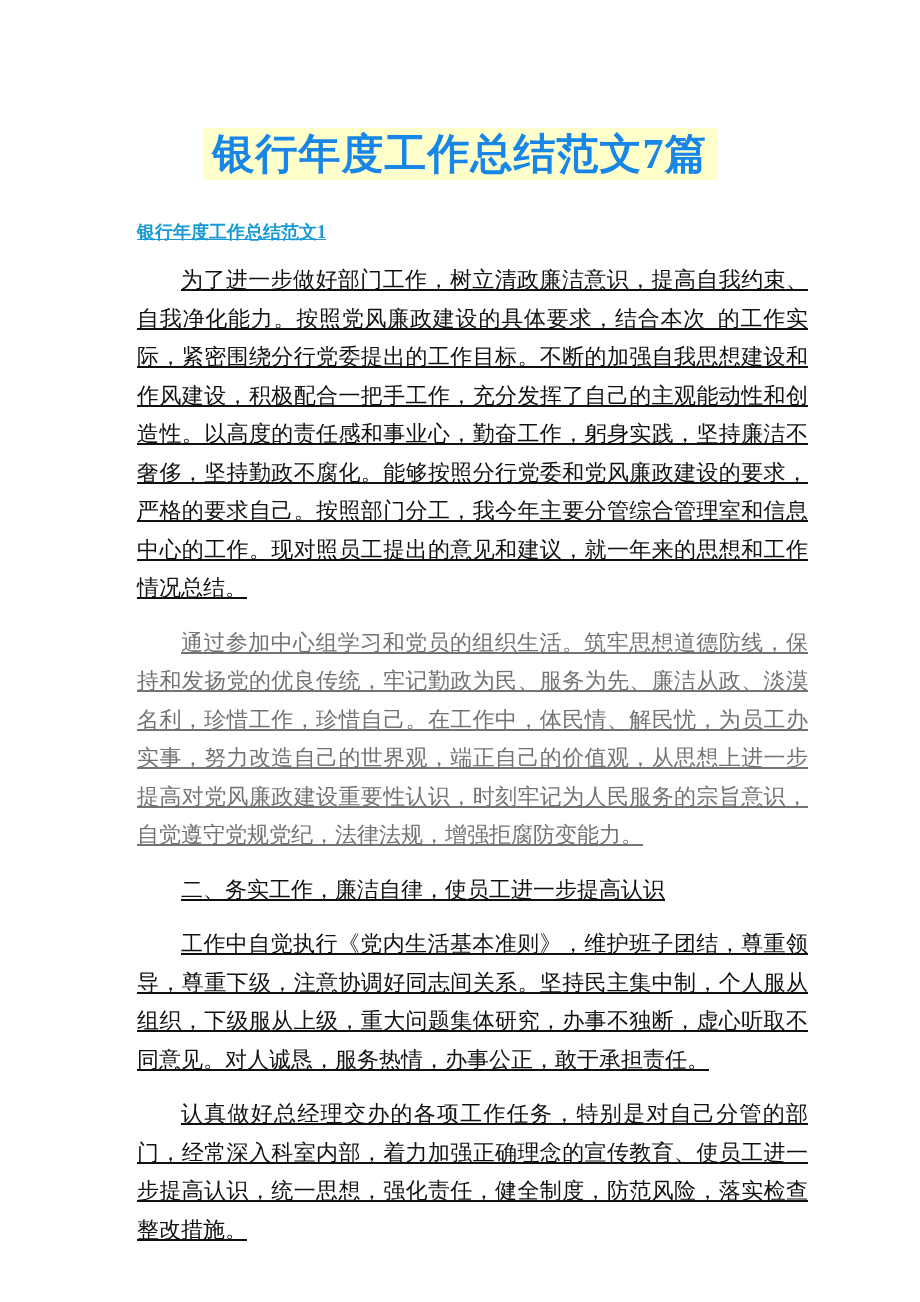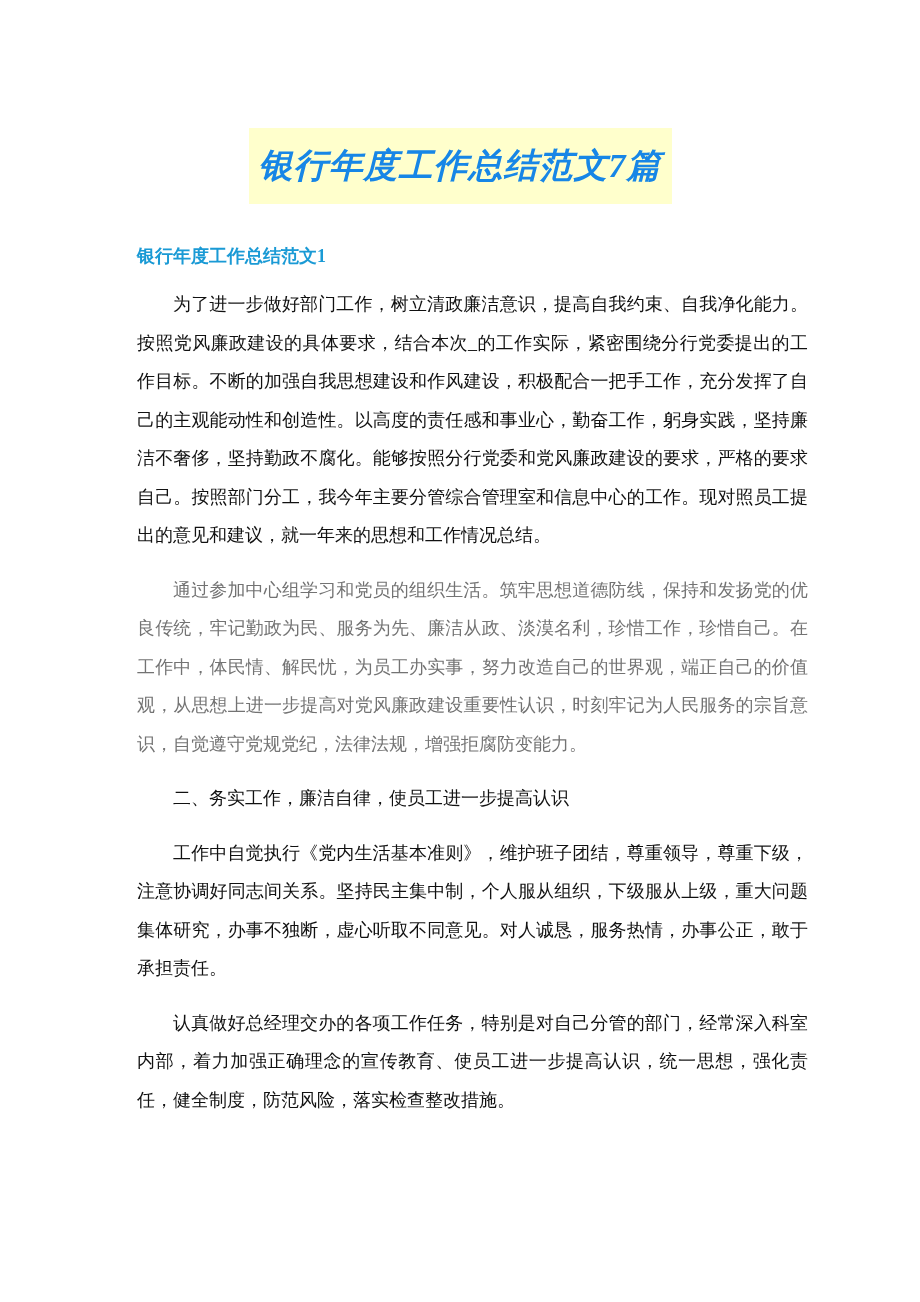--- a/index.html
+++ b/index.html
@@ -17,42 +17,43 @@
     color: #111111;
     box-sizing: border-box;
     padding-top: 128px;
   }
   .doc-title-wrap {
     text-align: center;
     margin: 0 0 40px 0;
   }
   .doc-title {
     display: inline-block;
-    font-size: 34px;
+    font-size: 42px;
     font-weight: bold;
     line-height: 52px;
-    padding: 12px 10px;
+    padding: 0 10px;
     letter-spacing: 1px;
-    font-style: italic;
   }
   .content {
     padding: 0 112px 0 137px;
   }
   .doc-subtitle {
     font-size: 18px;
     font-weight: bold;
     line-height: 25px;
     margin: 0 0 16px 0;
+    text-decoration: underline;
   }
   .para {
-    font-size: 18px;
+    font-size: 22px;
     line-height: 38.5px;
     text-indent: 2em;
     text-align: justify;
     margin: 0 0 16px 0;
+    text-decoration: underline;
   }
   .para.heading {
     text-align: left;
   }
 </style>
 </head>
 <body>
 
 <div class="page">
   <div class="doc-title-wrap">

